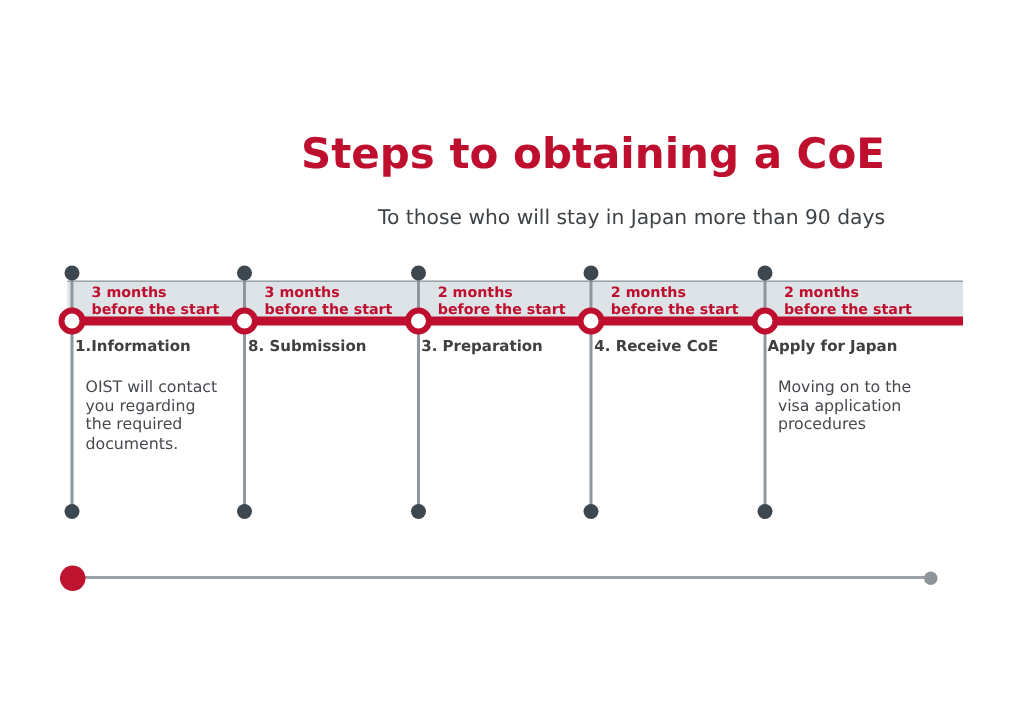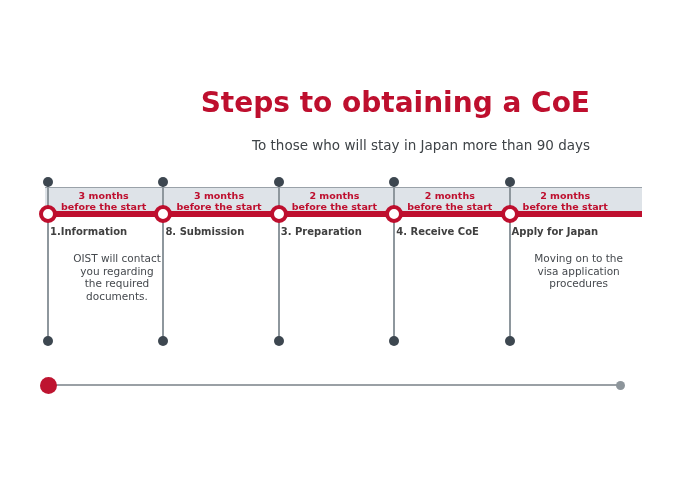--- a/index.html
+++ b/index.html
@@ -52,21 +52,20 @@
     height: 6px;
     background: #be0f2e;
   }
 
   
   .step {
     position: absolute;
     top: 177px;
     width: 115px;
     height: 180px;
-    text-align: center;
   }
   .vline {
     position: absolute;
     top: 5px;
     left: -1px;
     width: 2px;
     height: 159px;
     background: #8e979d;
   }
   .top-dot, .bottom-dot {
@@ -105,21 +104,21 @@
     top: 49px;
     left: 2px;
     font-size: 10px;
     font-weight: bold;
     color: #404040;
     white-space: nowrap;
   }
   .step-desc {
     position: absolute;
     top: 75px;
-    left: 24px;
+    left: 9px;
     width: 90px;
     font-size: 10.5px;
     line-height: 12.5px;
     color: #45494e;
   }
 
   
   .progress-line {
     position: absolute;
     top: 384px;

